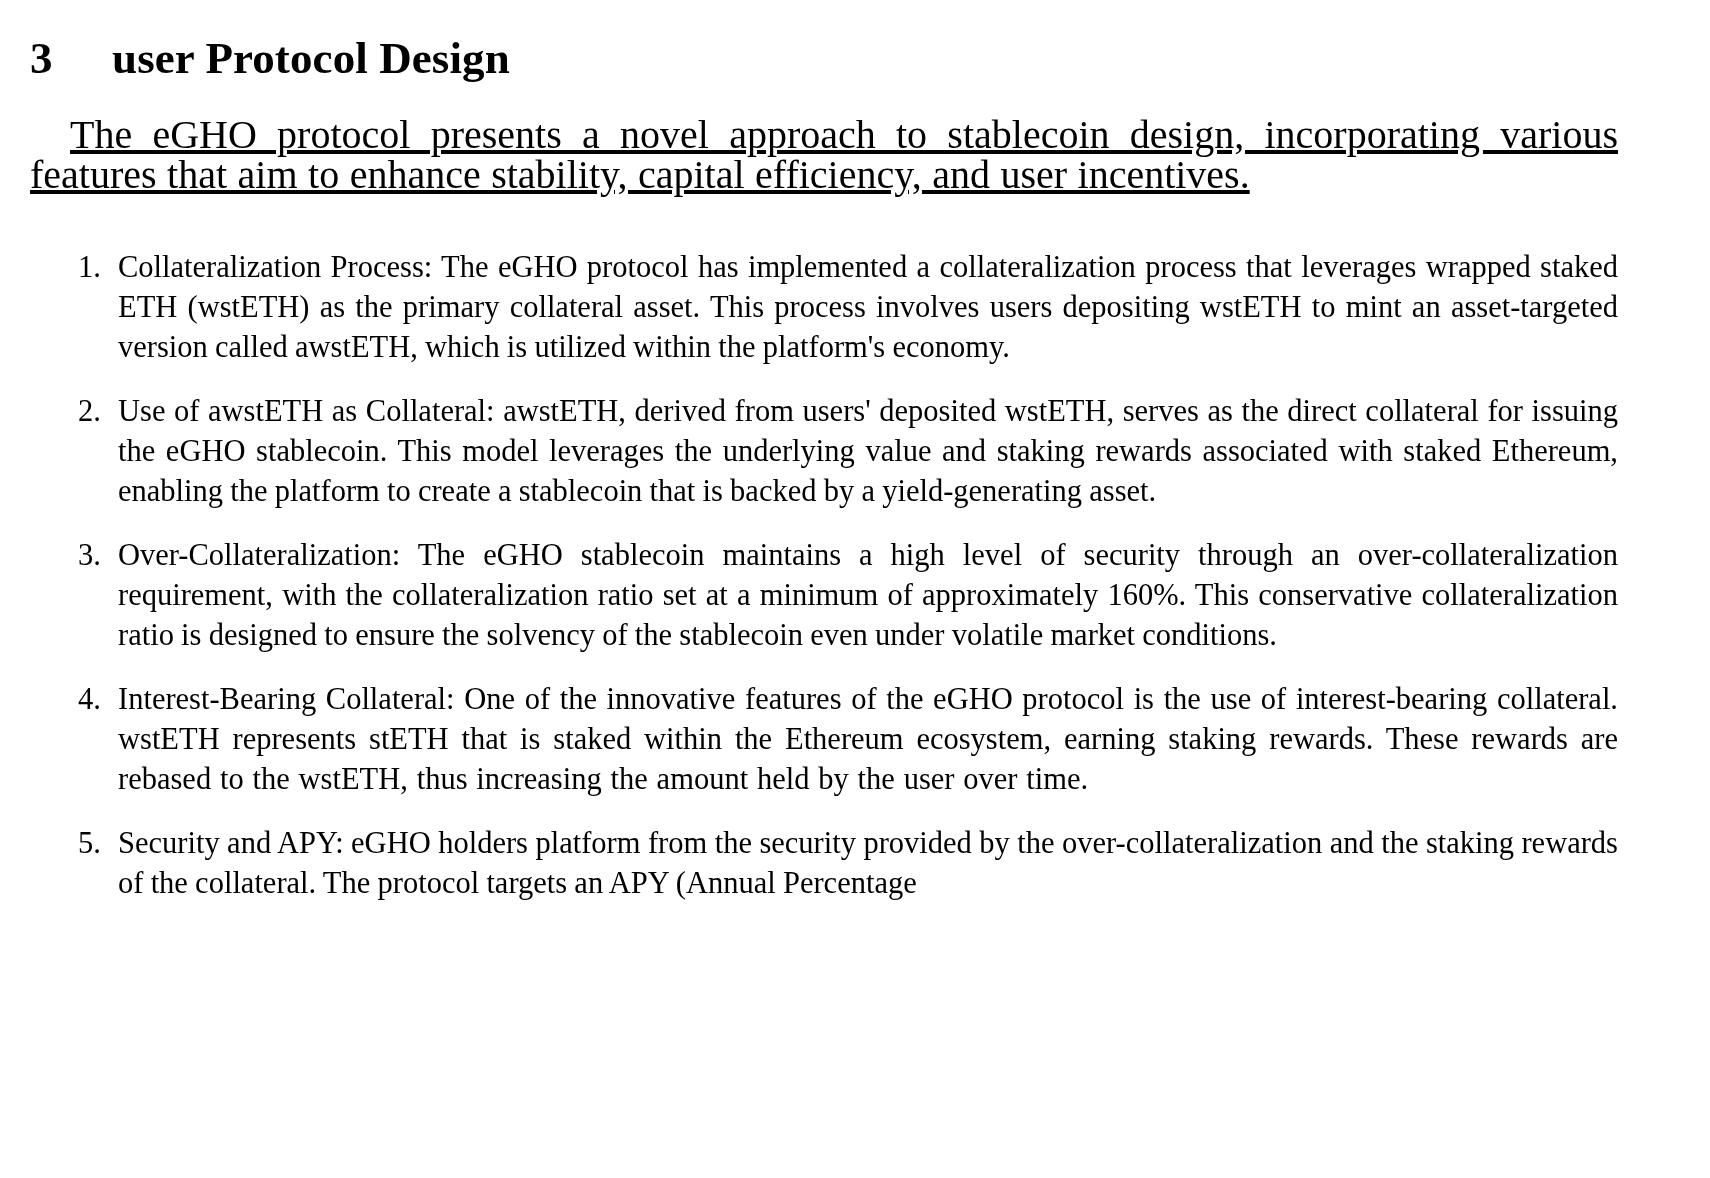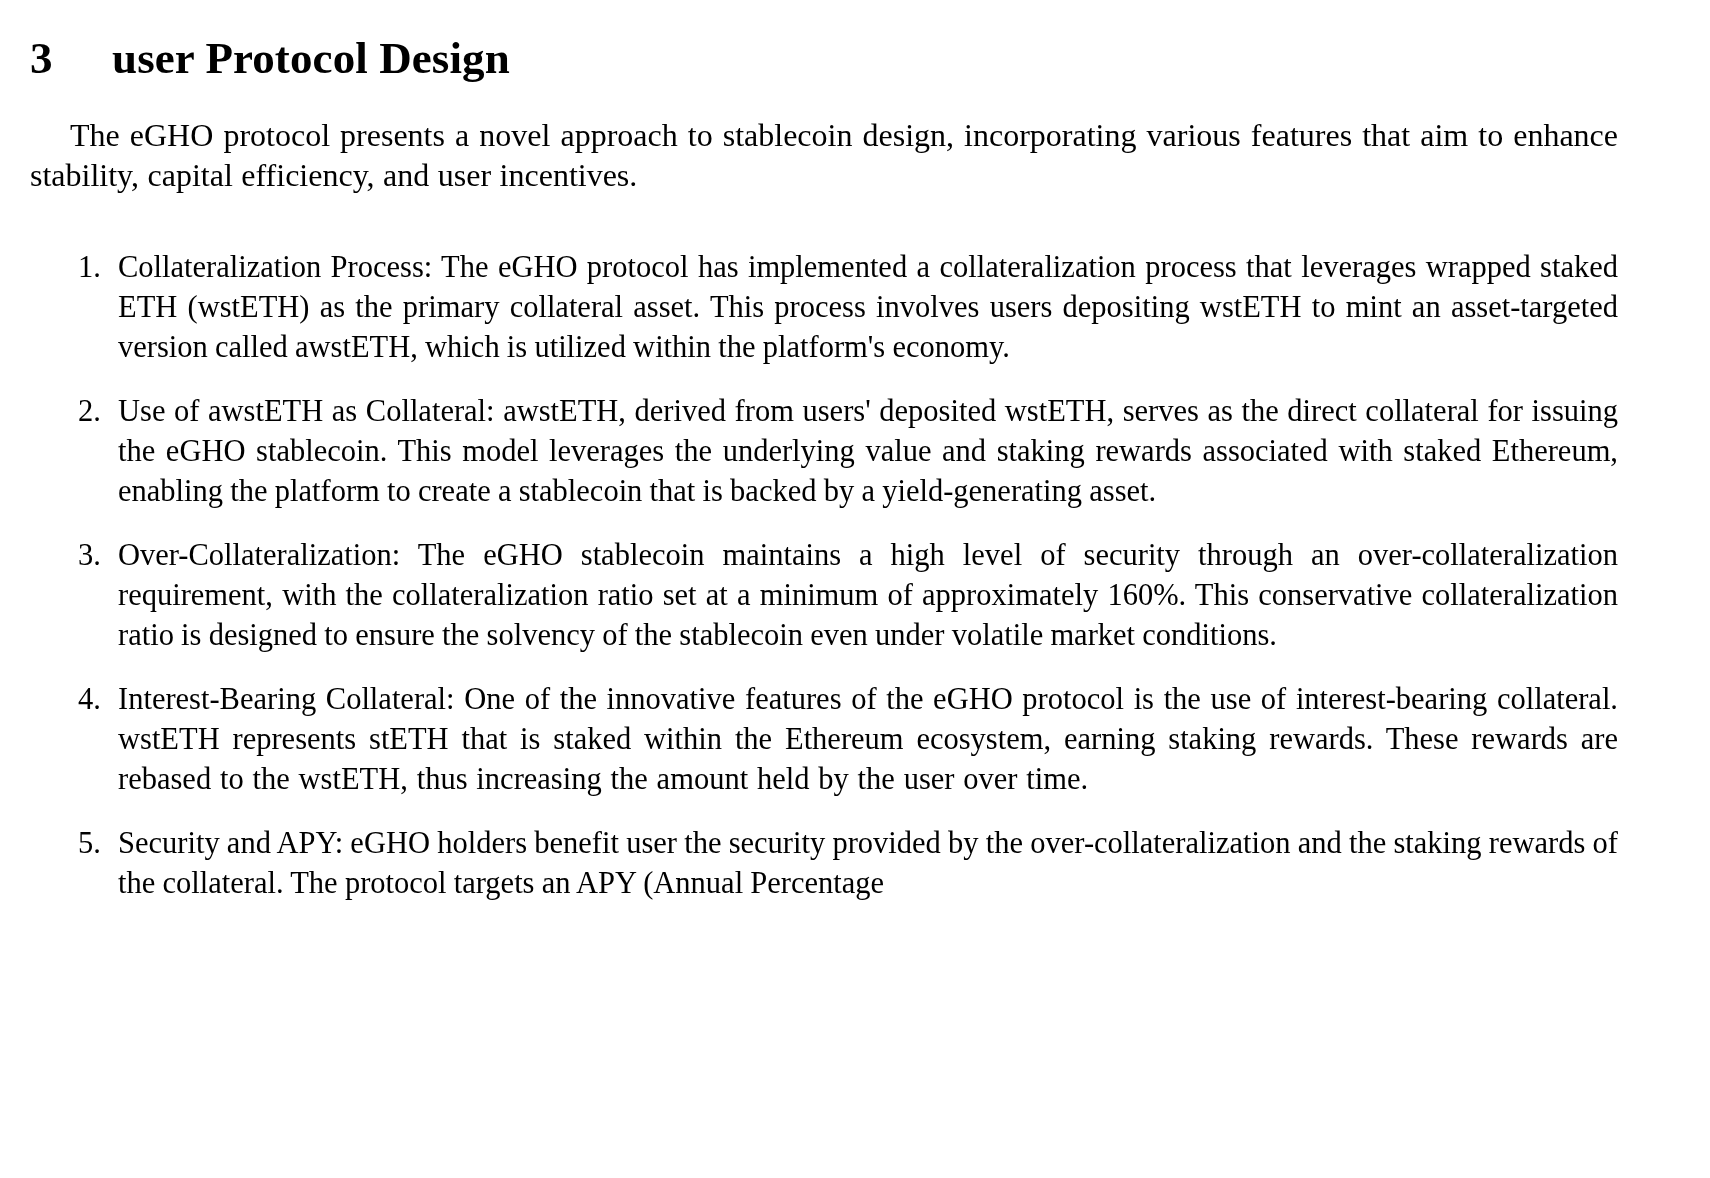--- a/index.html
+++ b/index.html
@@ -42,29 +42,30 @@
     display: inline-block;
     min-width: 82px;
     flex: 0 0 auto;
   }
   .section-title {
     flex: 0 1 auto;
   }
 
   
   .intro-paragraph {
-    font-size: 32px;
+    font-size: 40px;
     line-height: 40px;
     text-align: justify;
     text-align-last: left;
     text-indent: 40px;
     margin: 0;
     padding-top: 34px;
     hyphens: none;
     word-spacing: 0.5px;
+    text-decoration: underline;
   }
 
   
   .enum-list {
     list-style: none;
     margin: 0;
     padding: 0;
     padding-top: 31px;
   }
 
@@ -131,19 +132,19 @@
         <span class="enum-text">Over-Collateralization: The eGHO stablecoin maintains a high level of security through an over-collateralization requirement, with the collateralization ratio set at a minimum of approximately 160%. This conservative collateralization ratio is designed to ensure the solvency of the stablecoin even under volatile market conditions.</span>
       </li>
 
       <li class="enum-item ws-wide">
         <span class="enum-marker">4.</span>
         <span class="enum-text">Interest-Bearing Collateral: One of the innovative features of the eGHO protocol is the use of interest-bearing collateral. wstETH represents stETH that is staked within the Ethereum ecosystem, earning staking rewards. These rewards are rebased to the wstETH, thus increasing the amount held by the user over time.</span>
       </li>
 
       <li class="enum-item ws-tight">
         <span class="enum-marker">5.</span>
-        <span class="enum-text">Security and APY: eGHO holders benefit user the security provided by the over-collateralization and the staking rewards of the collateral. The protocol targets an APY (Annual Percentage</span>
+        <span class="enum-text">Security and APY: eGHO holders platform from the security provided by the over-collateralization and the staking rewards of the collateral. The protocol targets an APY (Annual Percentage</span>
       </li>
 
     </ol>
 
   </div>
 </div>
 
 </body></html>

